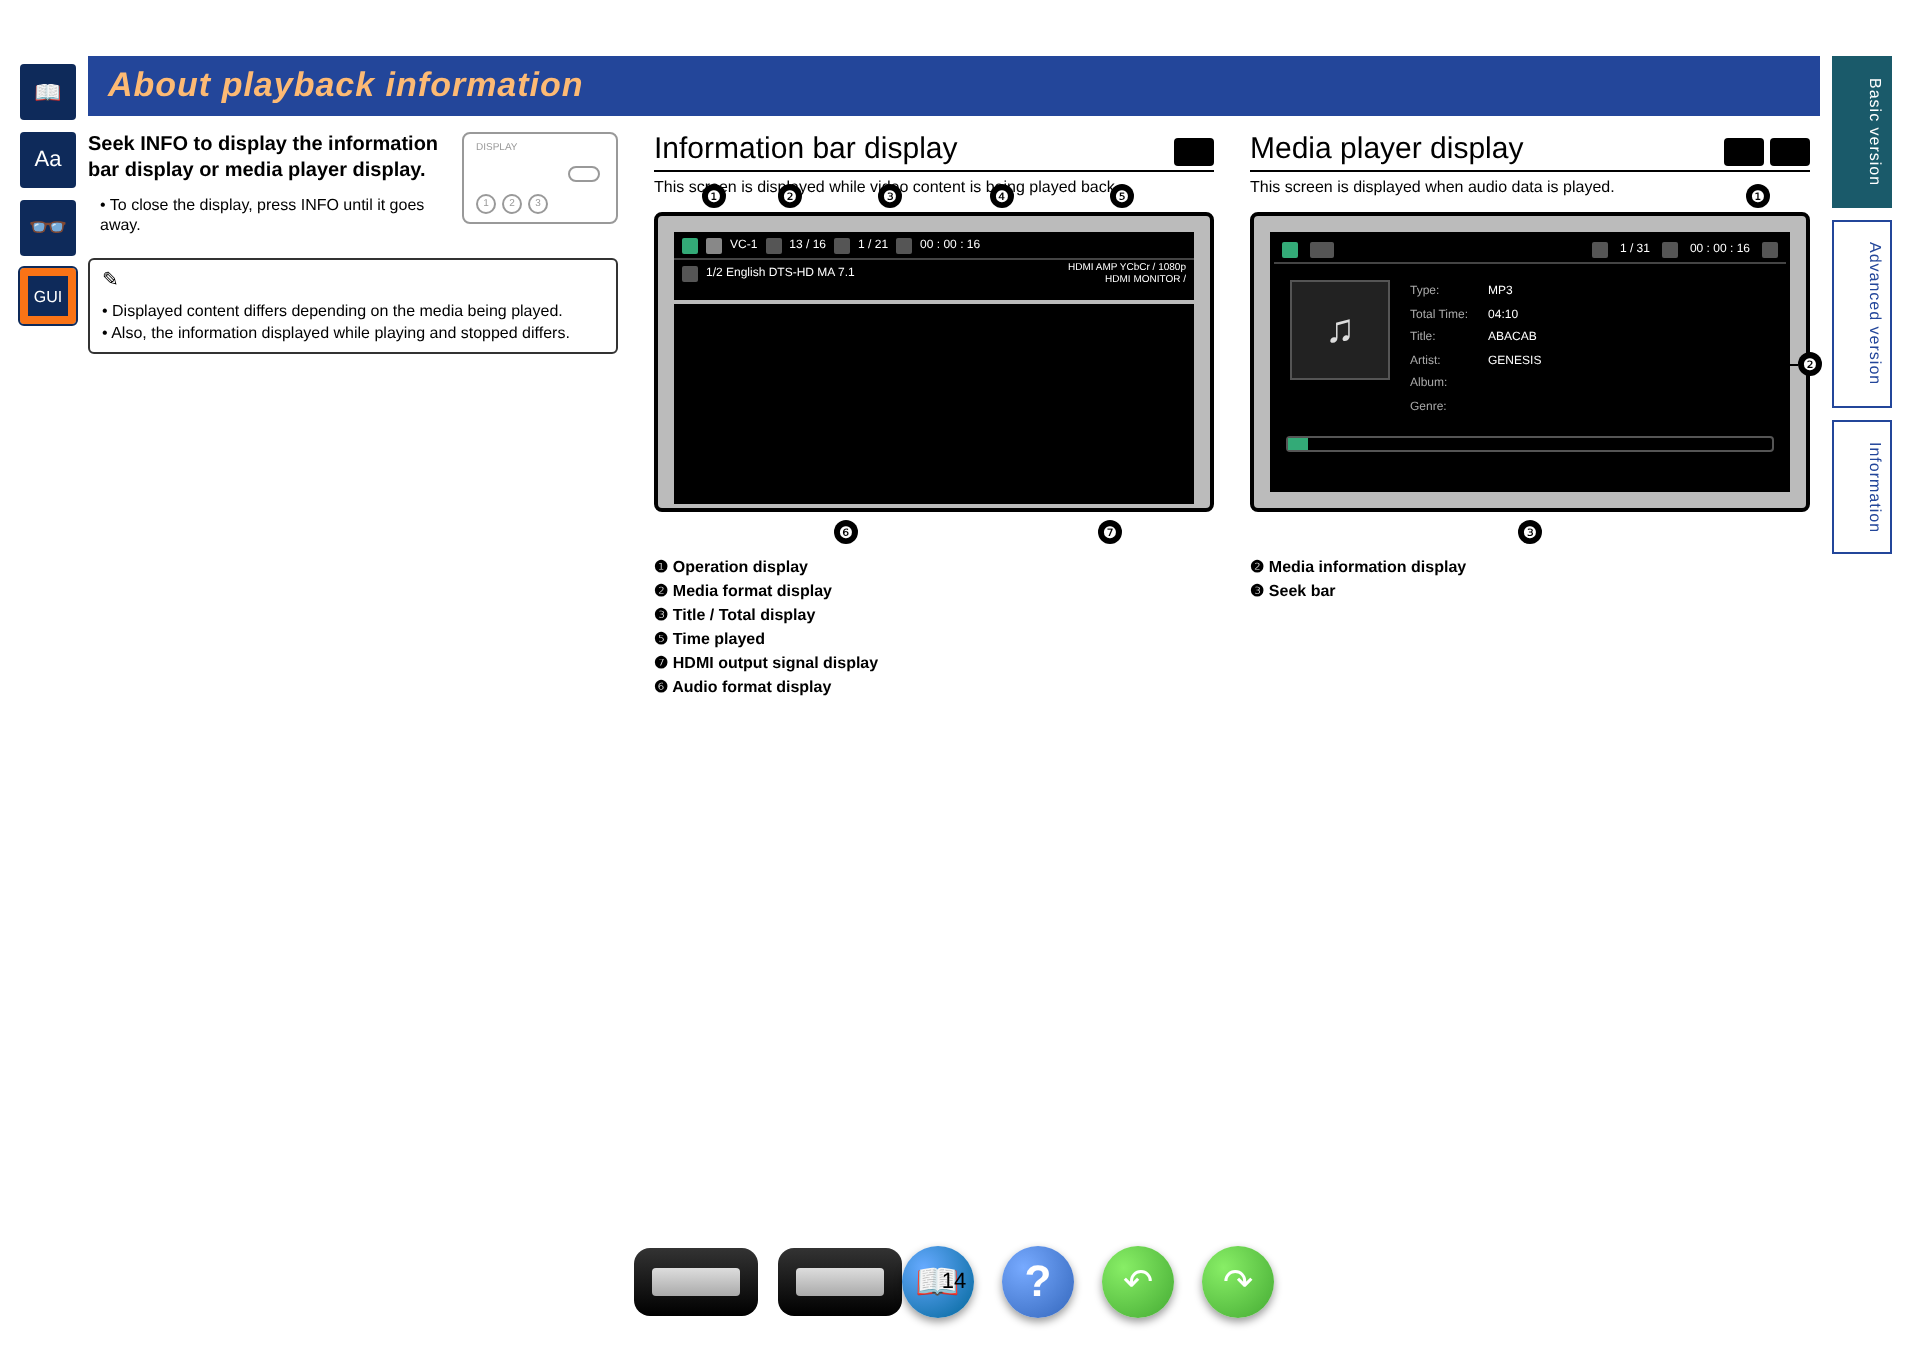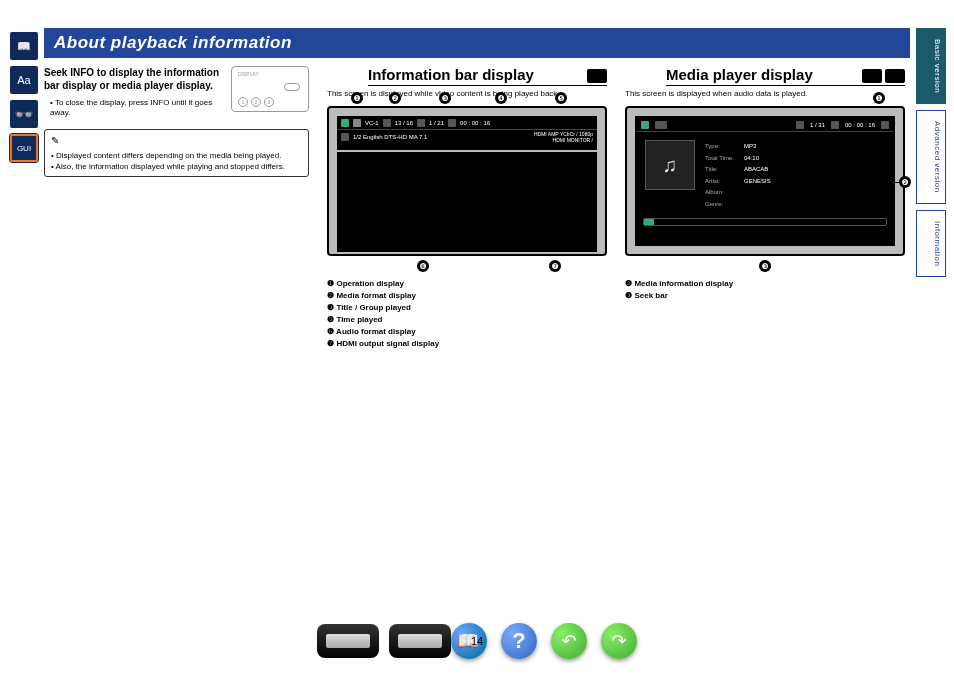--- a/index.html
+++ b/index.html
@@ -1,41 +1,41 @@
 <!DOCTYPE html>
 <html><head>
 <meta charset="utf-8">
 <style>
   * { box-sizing: border-box; margin: 0; padding: 0; }
   body { width: 954px; height: 675px; background: #fff; font-family: Arial, sans-serif; position: relative; color: #000; }
   
   .left-icons { position: absolute; left: 10px; top: 32px; width: 28px; display: flex; flex-direction: column; gap: 6px; }
   .sq-icon { width: 28px; height: 28px; background: #0e2a5a; border-radius: 2px; display: flex; align-items: center; justify-content: center; color: #fff; font-size: 11px; }
-  .sq-icon.gui { font-size: 8px; border: 2px solid #f97316; outline: 1px solid #0e2a5a; text-align: right; }
+  .sq-icon.gui { font-size: 8px; border: 4px solid #f97316; outline: 1px solid #0e2a5a; text-align: right; }
   
   .main { position: absolute; left: 44px; top: 28px; right: 44px; }
-  .title-bar { background: #23469a; color: #ffffff; font-size: 17px; font-weight: bold; padding: 5px 10px; font-style: italic; letter-spacing: .5px; }
+  .title-bar { background: #23469a; color: #fdba74; font-size: 17px; font-weight: bold; padding: 5px 10px; font-style: italic; letter-spacing: .5px; }
   
   .columns { display: flex; gap: 18px; margin-top: 8px; }
   .col-a { width: 265px; }
   .col-b { width: 280px; }
   .col-c { width: 280px; }
   
   .intro { font-size: 10px; line-height: 1.3; }
   .intro strong { font-weight: bold; }
   .note { font-size: 8px; margin-top: 6px; padding-left: 6px; }
   .pen-box { border: 1px solid #333; border-radius: 3px; padding: 4px 6px; margin-top: 10px; font-size: 8px; line-height: 1.4; }
   .pen-box .pen { font-size: 10px; display: inline-block; margin-bottom: 2px; }
   .remote-box { border: 1px solid #999; border-radius: 4px; width: 78px; height: 46px; float: right; margin-left: 6px; margin-bottom: 4px; position: relative; }
   .remote-box .lbl { position: absolute; top: 4px; left: 6px; font-size: 5px; color: #999; }
   .remote-box .circle-row { position: absolute; bottom: 4px; left: 6px; display: flex; gap: 3px; }
   .remote-box .c { width: 10px; height: 10px; border: 1px solid #999; border-radius: 50%; font-size: 5px; display:flex;align-items:center;justify-content:center;color:#999; }
   .remote-box .rec { position: absolute; top: 16px; right: 8px; width: 16px; height: 8px; border: 1px solid #999; border-radius: 4px; }
   
-  .sub-head { font-size: 15px; font-weight: bold; border-bottom: 1px solid #000; padding-bottom: 2px; margin-bottom: 3px; display: flex; justify-content: space-between; align-items: flex-end; margin-left: 41px; }
+  .sub-head { font-size: 15px; font-weight: normal; border-bottom: 1px solid #000; padding-bottom: 2px; margin-bottom: 3px; display: flex; justify-content: space-between; align-items: flex-end; }
   .sub-desc { font-size: 8px; margin-bottom: 8px; }
   
   .screen { border: 2px solid #000; border-radius: 4px; background: #bbb; height: 150px; padding: 8px; position: relative; }
   .screen-inner { background: #000; color: #fff; font-size: 6px; position: relative; }
   
   .ib-inner { height: 34px; }
   .ib-row1 { display: flex; align-items: center; height: 14px; gap: 4px; padding: 0 4px; border-bottom: 1px solid #444; }
   .ib-row2 { display: flex; align-items: center; height: 14px; gap: 4px; padding: 0 4px; }
   .ib-cell { white-space: nowrap; }
   .ib-icon { width: 8px; height: 8px; background: #3a7; border-radius: 1px; }
@@ -154,24 +154,24 @@
           </div>
           <div class="ib-black-area"></div>
         </div>
         <div class="callout" style="top:154px;left:90px">❻</div>
         <div class="callout" style="top:154px;left:222px">❼</div>
       </div>
 
       <div class="legend" style="margin-top:22px">
         <div><b>❶ <span>Operation display</span></b></div>
         <div><b>❷ <span>Media format display</span></b></div>
-        <div><b>❸ <span>Title / Group played</span></b></div>
+        <div><b>❸ <span>Title / Total display</span></b></div>
         <div><b>❺ <span>Time played</span></b></div>
+        <div><b>❼ <span>HDMI output signal display</span></b></div>
         <div><b>❻ <span>Audio format display</span></b></div>
-        <div><b>❼ <span>HDMI output signal display</span></b></div>
       </div>
     </div>
 
     <div class="col-c">
       <div class="sub-head">
         <span>Media player display</span>
         <div class="head-icons">
           <div class="head-ic"></div>
           <div class="head-ic"></div>
         </div>

